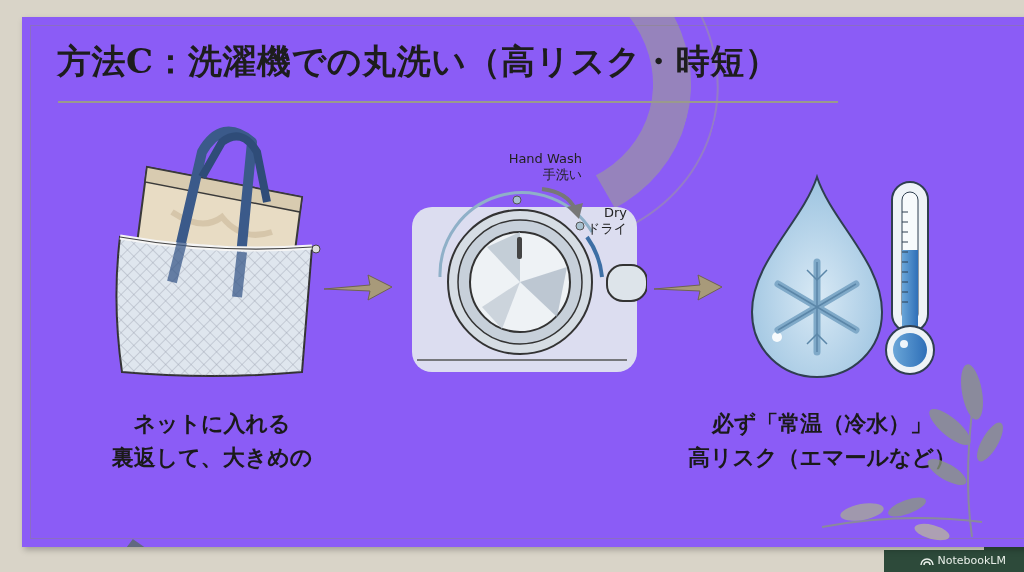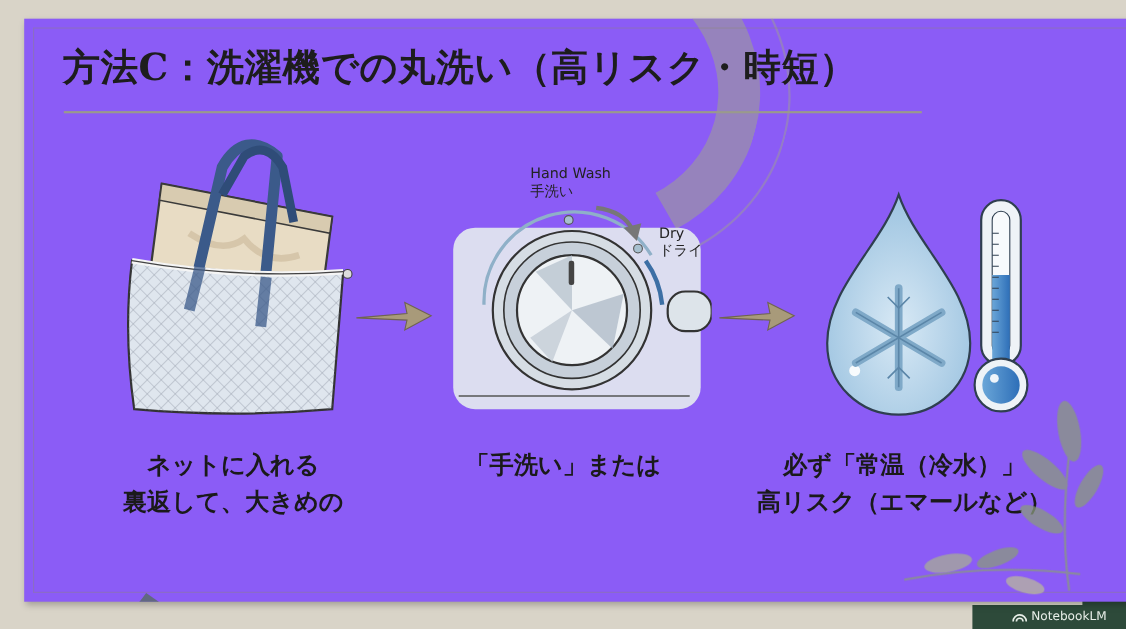--- a/index.html
+++ b/index.html
@@ -62,21 +62,21 @@
   .step {
     position: absolute;
   }
   .caption {
     position: absolute; text-align: center;
     font-size: 22px; font-weight: bold; color: #1a1a1a; line-height: 34px;
     white-space: nowrap;
   }
   .arrow { position: absolute; }
   .dial-label {
-    position: absolute; font-size: 13px; color: #222; text-align: left; line-height: 16px;
+    position: absolute; font-size: 13px; color: #222; text-align: right; line-height: 16px;
   }
   .watermark {
     position: absolute; right: 18px; bottom: 5px;
     color: #e8eee8; font-size: 11px; display: flex; align-items: center; gap: 4px;
   }
   .leaves { position: absolute; }
 </style>
 </head>
 <body>
 
@@ -147,28 +147,27 @@
 
       <rect x="200" y="108" width="40" height="36" rx="16" fill="#dde4ea" stroke="#333" stroke-width="2"></rect>
 
       <path d="M135 32 Q160 35 168 52" fill="none" stroke="#777" stroke-width="4"></path>
       <path d="M160 50 L172 62 L176 46 Z" fill="#777"></path>
     </svg>
     <div class="dial-label" style="left:75px; top:-6px; width:100px;">
       <div>Hand Wash</div>
       <div>手洗い</div>
     </div>
-    <div class="dial-label" style="left:192px; top:48px; width:50px;">
+    <div class="dial-label" style="left:170px; top:48px; width:50px;">
       <div>Dry</div>
       <div>ドライ</div>
     </div>
   </div>
 
   <div class="caption" style="left:370px; top:390px; width:240px;">
-    <div>「手洗い」または</div>
   </div>
 
   <svg class="arrow" style="left:630px; top:255px;" width="72" height="30" viewBox="0 0 72 30">
     <path d="M2 17 L48 13 L46 3 L70 15 L46 28 L48 19 Z" fill="#a89a7a" stroke="#6f6450" stroke-width="1"></path>
   </svg>
 
   <div class="step" style="left:720px; top:155px; width:200px; height:220px;">
     <svg width="200" height="220" viewBox="0 0 200 220">
       <defs>
         <radialGradient id="dropg" cx="0.5" cy="0.6" r="0.6">

